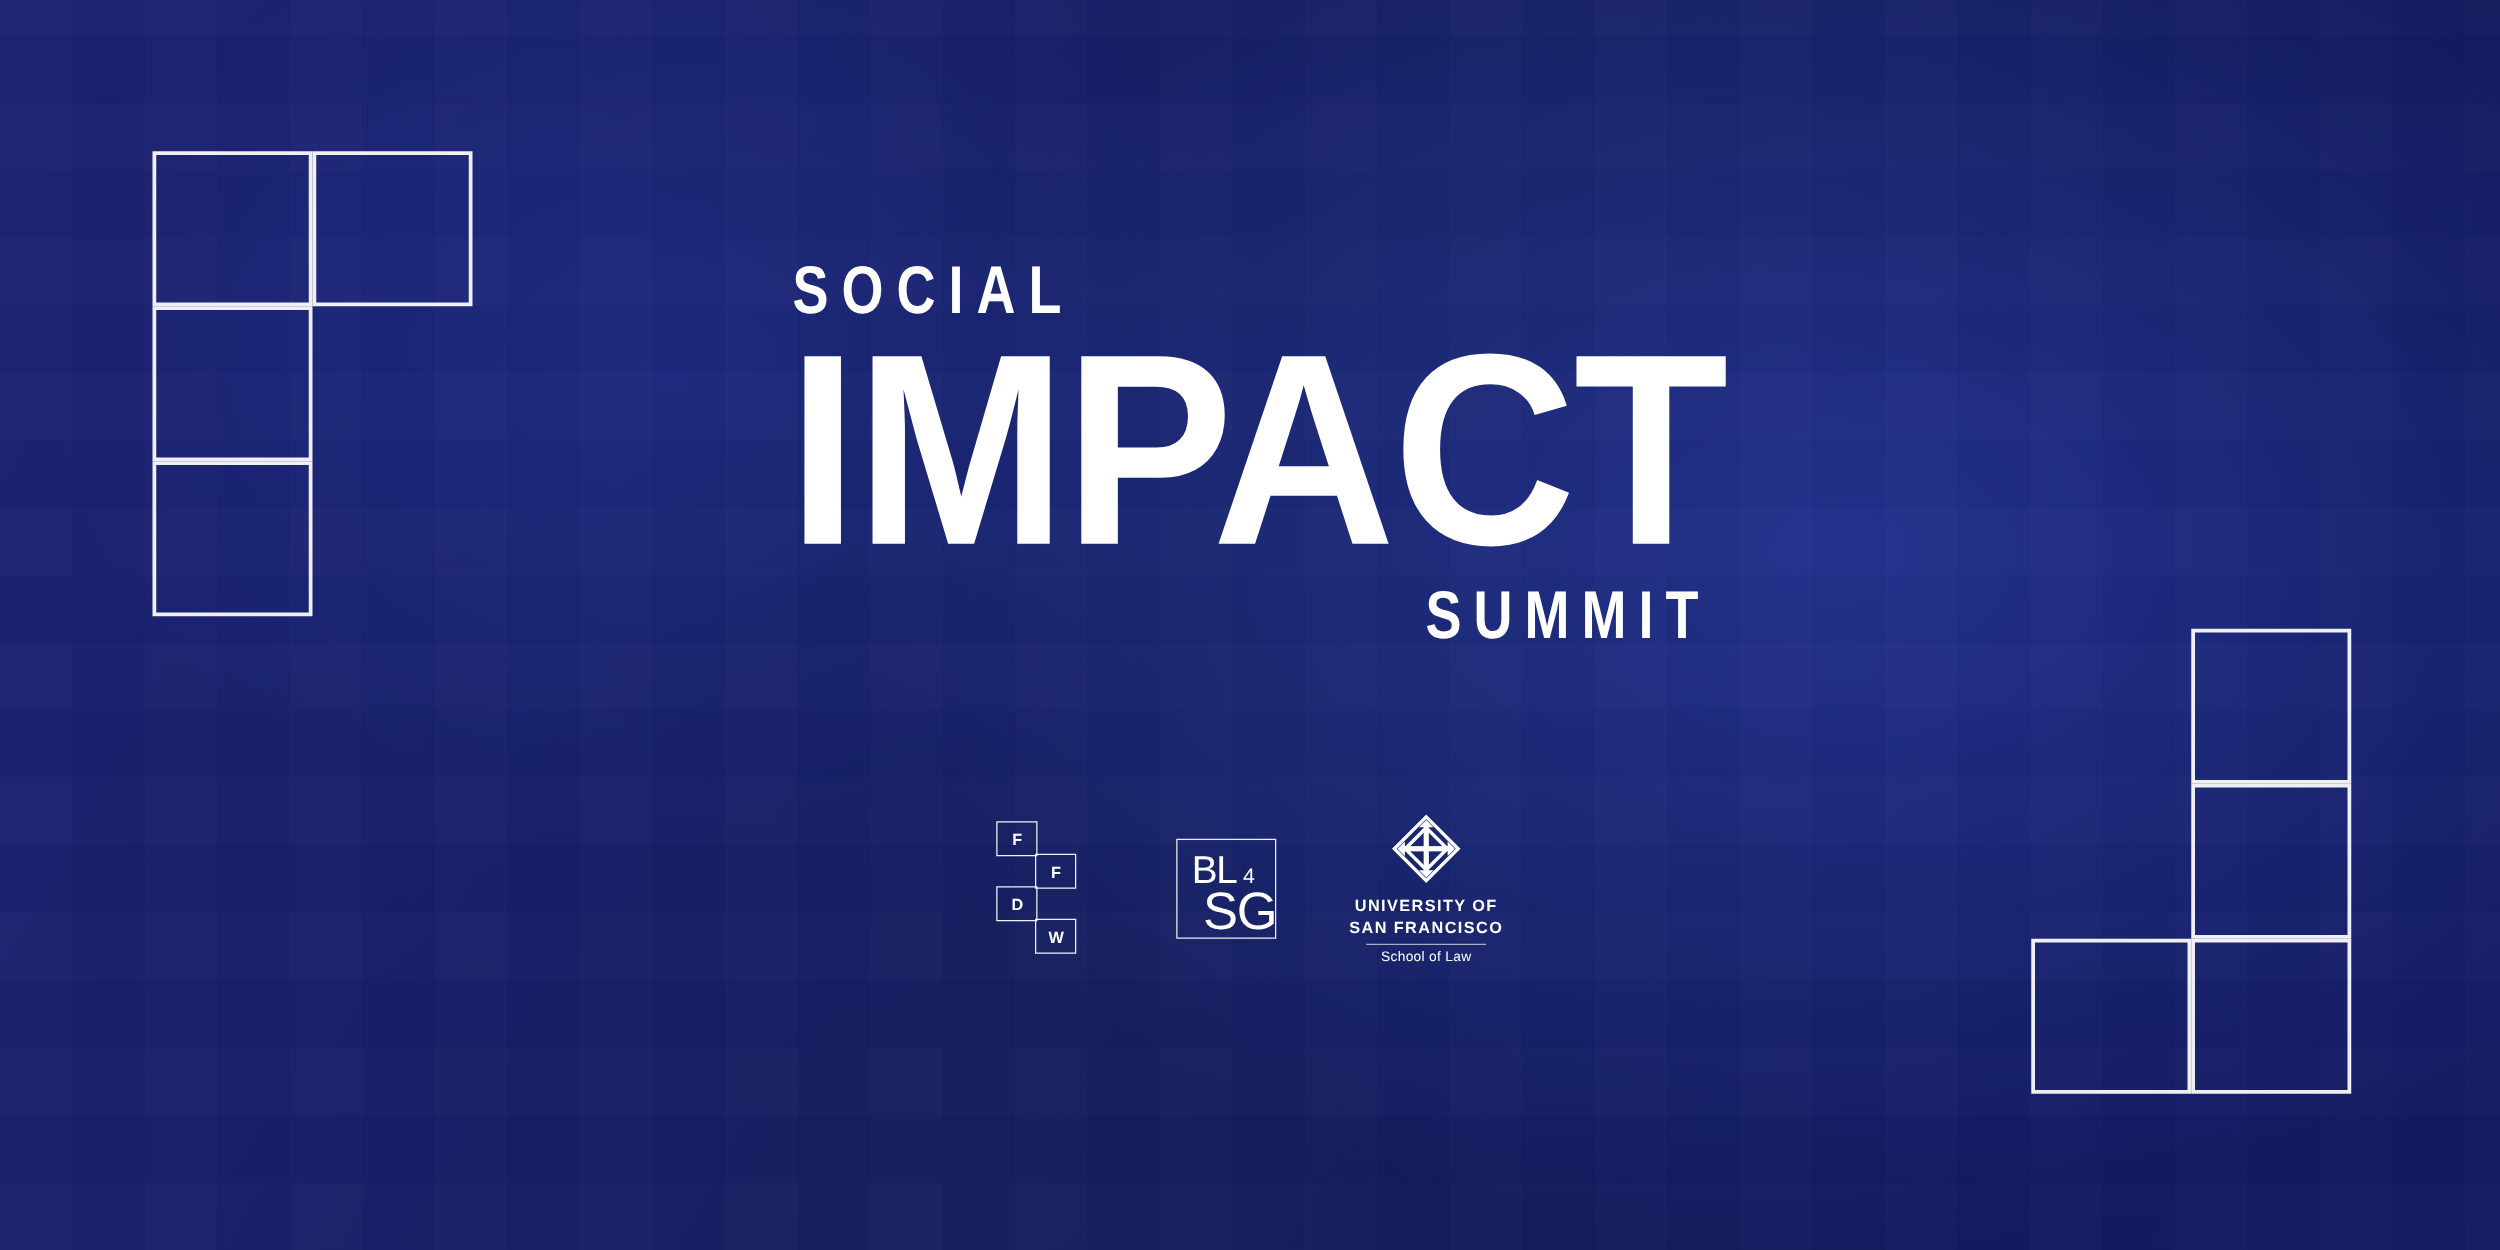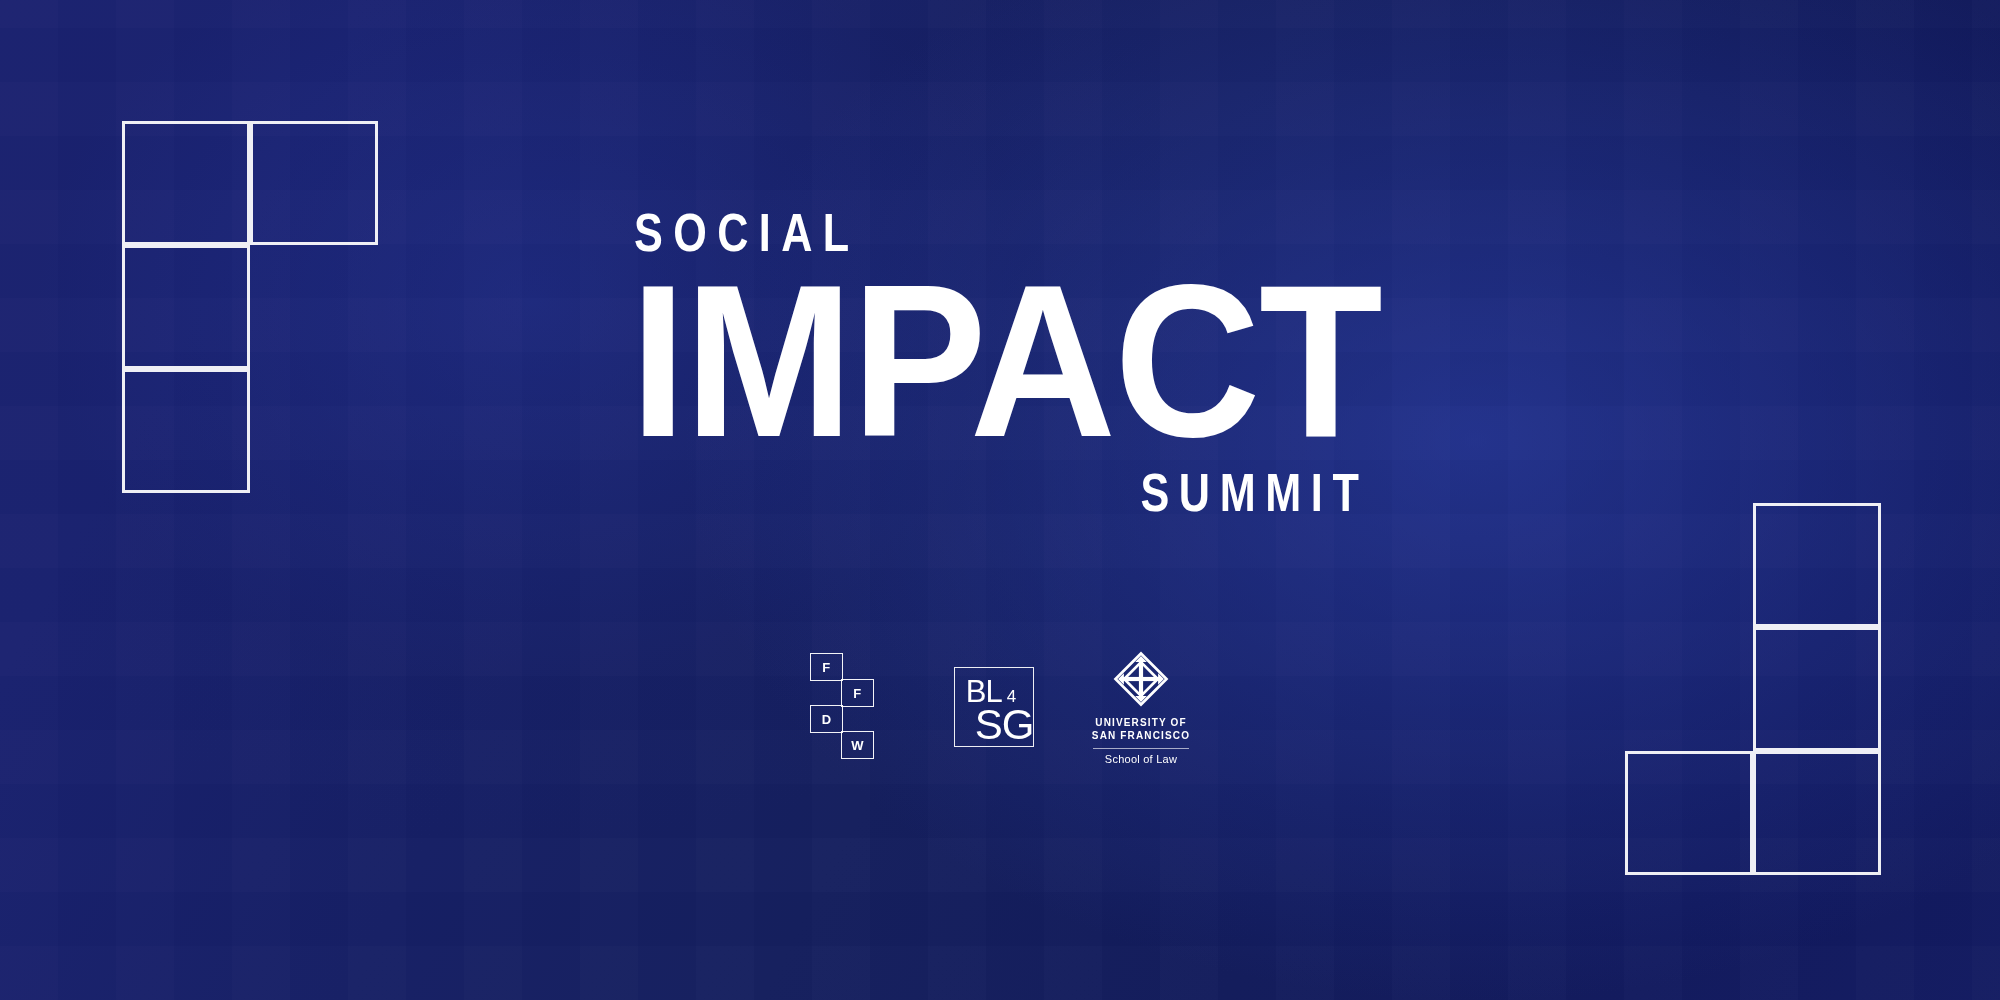--- a/index.html
+++ b/index.html
@@ -88,21 +88,21 @@
     position:relative;
   }
   .blsg-bl{position:absolute;left:11px;top:8px;color:#fff;font-size:31px;font-weight:400;line-height:1;letter-spacing:-1px;text-align:right;}
   .blsg-4{position:absolute;left:52px;top:20px;color:#fff;font-size:17px;font-weight:400;line-height:1;}
   .blsg-sg{position:absolute;left:20px;top:36px;color:#fff;font-size:42px;font-weight:400;line-height:1;letter-spacing:-1px;}
 
   
   #usf{margin-left:58px;flex-direction:column;align-items:center;}
   .usf-mark{width:58px;height:58px;display:block;}
   .usf-name{
-    color:#fff;font-size:10px;font-weight:700;letter-spacing:1.15px;
+    color:#fff;font-size:13px;font-weight:700;letter-spacing:1.15px;
     line-height:1.28;text-align:center;margin-top:9px;white-space:nowrap;
   }
   .usf-rule{width:96px;height:1px;background:rgba(255,255,255,.62);margin:5px 0 4px;}
   .usf-sub{color:#fff;font-size:11px;font-weight:400;letter-spacing:.25px;text-align:center;}
 </style>
 </head>
 <body>
 
 <div id="stage">
 

